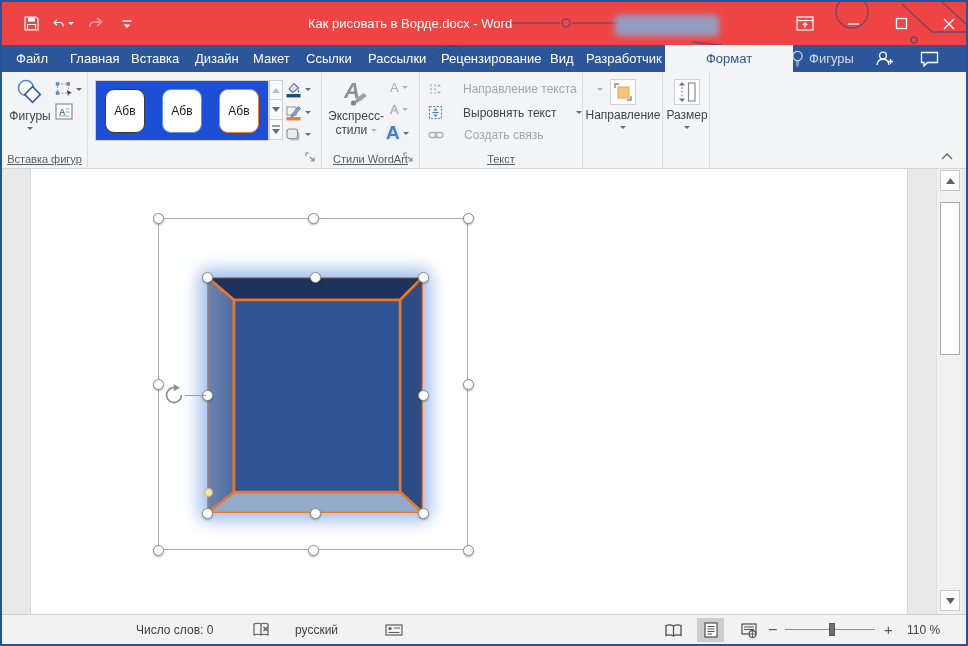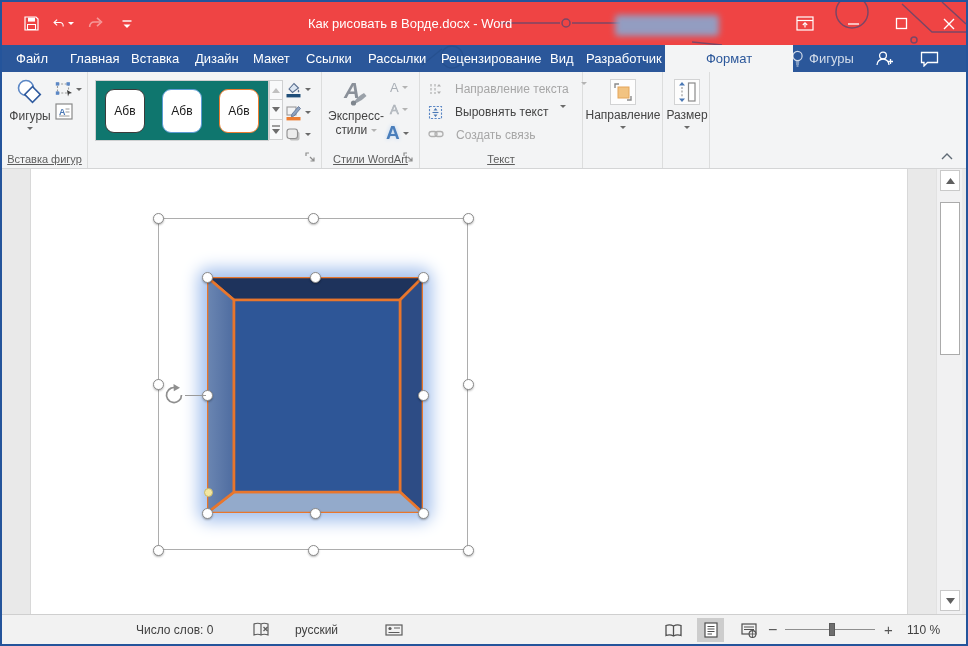--- a/index.html
+++ b/index.html
@@ -33,30 +33,30 @@
   .grouplabel{ position:absolute; bottom:3px; left:0; right:0; text-align:center;
     font-size:11px; color:#5d5d5d; white-space:nowrap;text-decoration:underline; }
   .caret{ display:inline-block; width:0; height:0; border-left:3px solid transparent;
     border-right:3px solid transparent; border-top:3.5px solid #6a6a6a; vertical-align:middle; }
   .caret.dim{ border-top-color:#b3b3b3; }
   .bigbtn{ position:absolute; display:flex; flex-direction:column; align-items:center; cursor:pointer; }
   .bigbtn .lbl{ margin-top:3px; color:#444; }
   .iconbox{ width:26px; height:26px; border:1px solid #d2d3d4; background:#fdfdfd;
     display:flex; align-items:center; justify-content:center; }
   .smallbtn{ position:absolute; display:flex; align-items:center; gap:3px; cursor:pointer; }
-  .gallery{ position:absolute; background:#0f766e; border:1px solid #cfd0d1; display:flex;
+  .gallery{ position:absolute; background:#1d4ed8; border:1px solid #cfd0d1; display:flex;
     align-items:center; padding-left:9px; gap:17px; }
   .chip{ width:40px; height:44px; border-radius:9px; background:#fff; display:flex;
     align-items:center; justify-content:center; font-size:12px; color:#1a1a1a; cursor:pointer; }
   .gscroll{ position:absolute; display:flex; flex-direction:column; }
   .gsbtn{ width:14px; height:20px; border:1px solid #cfd0d1; border-top:none; background:#f8f9fa;
     display:flex; align-items:center; justify-content:center; cursor:pointer; }
   .gsbtn:first-child{ border-top:1px solid #cfd0d1; }
   .launcher{ position:absolute; bottom:4px; width:12px; height:12px; cursor:pointer; }
-  .trow{ position:absolute; display:flex; align-items:flex-start; gap:12px; white-space:nowrap; cursor:pointer; }
+  .trow{ position:absolute; display:flex; align-items:center; gap:20px; white-space:nowrap; cursor:pointer; }
   .trow.dis{ color:#a6a6a6; }
   .chev{ position:absolute; right:12px; bottom:4px; cursor:pointer; }
   
   .docarea{ position:absolute; left:0; top:167px; width:964px; height:445px; background:#e9e9e9; }
   .page{ position:absolute; left:28px; top:0; width:878px; height:445px; background:#fff;
     border-left:1px solid #d8d8d8; border-right:1px solid #d8d8d8; }
   .selrect{ position:absolute; left:156px; top:49px; width:310px; height:332px;
     border:1px solid #adadad; }
   .handle{ position:absolute; width:11px; height:11px; border-radius:50%; background:#fff;
     border:1px solid #8b8b8b; box-shadow:0 1px 2px rgba(0,0,0,.28); cursor:pointer; }

